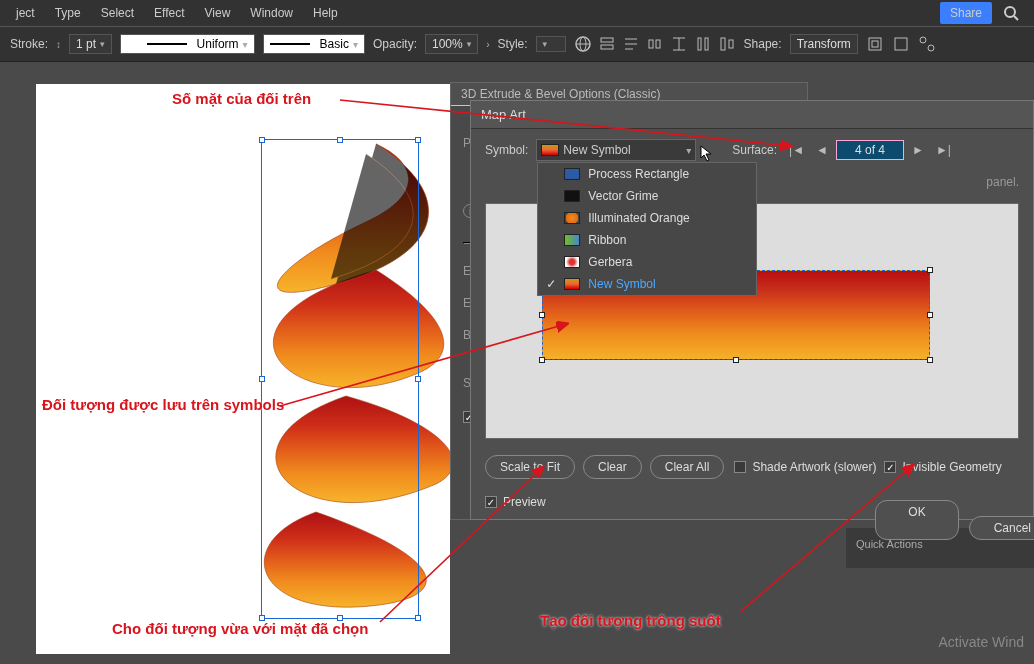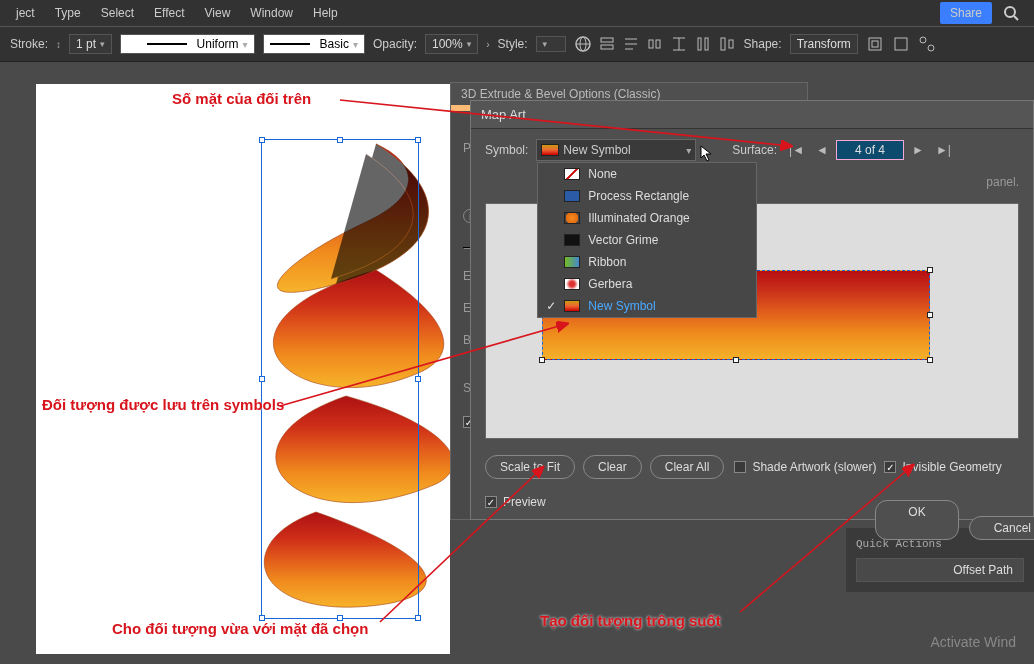--- a/index.html
+++ b/index.html
@@ -102,21 +102,21 @@
       position:absolute; color:#d8141c; font-weight:bold; font-size:15px;
       text-shadow:0 0 3px #fff;
       pointer-events:none;
     }
     .dialog-3d {
       position:absolute; left:450px; top:82px; width:358px; height:438px;
       background:#494949; border:1px solid #666;
       z-index:5;
     }
     .dialog-3d .titlebar {
-      padding:4px 10px; color:#bbb; background:#4f4f4f; border-bottom:6px solid #fdba74;
+      padding:4px 10px; color:#bbb; background:#4f4f4f; border-bottom:1px solid #fdba74;
       font-size:12px;
     }
     .dialog-mapart {
       position:absolute; left:470px; top:100px; width:564px; height:420px;
       background:#4f4f4f; border:1px solid #777;
       z-index:10;
       display:flex; flex-direction:column;
     }
     .dialog-mapart .titlebar {
       padding:6px 10px; color:#ddd; background:#555; border-bottom:1px solid #333;
@@ -179,28 +179,28 @@
     .sw-trim { background:#fff; position:relative;}
     .sw-trim::after{content:"";position:absolute;inset:2px;border:1px dashed #000;}
     .sw-ribbon { background:linear-gradient(to right,#7b2,#48c);}
     .sw-gerbera { background: radial-gradient(circle,#d33 30%,#fff 70%);}
     .sw-new { background:linear-gradient(to bottom,#c91 0%,#e63 50%,#c00 100%);}
     .checkmark { color:#ddd; width:10px; display:inline-block; text-align:center;}
     .quick-actions {
       position:absolute; right:0; top:528px; width:188px;
       background:#3a3a3a; padding:10px;
     }
-    .qa-header { color:#aaa; font-size:11px; margin-bottom:8px;font-family:Liberation Mono, monospace;}
+    .qa-header { color:#aaa; font-size:11px; margin-bottom:8px;}
     .qa-btn { display:flex; justify-content:flex-end; padding:4px 10px; background:#494949; border:1px solid #555; color:#ddd; cursor:pointer;}
     .arrow-red {
       position:absolute; stroke:#d8141c; fill:none; stroke-width:1.6;
       z-index:60; pointer-events:none;
     }
     .activate-win {
-      position:absolute; right:18px; bottom:14px; color:#888; font-size:14px;
+      position:absolute; right:10px; bottom:14px; color:#888; font-size:14px;
     }
     .caret::after { content:" ▾"; color:#aaa; font-size:9px;}
     .chevron { font-size:10px; color:#aaa;}
   </style>
 </head>
 <body>
 
 <div class="menubar">
   <span>ject</span>
   <span>Type</span>
@@ -358,37 +358,32 @@
     <div class="row">
       <span>Symbol:</span>
       <div class="symbol-combo">
         <span class="grad-swatch"></span>
         <span>New Symbol</span>
         <span class="chevron" style="margin-left:auto;">▾</span>
 
         <div class="dropdown-list">
           <div class="option">
               <span class="checkmark"></span>
-              <span class="sw sw-none"></span>
-              <span>None</span>
+              <span class="sw sw-proc"></span>
+              <span>Process Rectangle</span>
             </div>
           <div class="option">
               <span class="checkmark"></span>
-              <span class="sw sw-proc"></span>
-              <span>Process Rectangle</span>
+              <span class="sw sw-grime"></span>
+              <span>Vector Grime</span>
             </div>
           <div class="option">
               <span class="checkmark"></span>
               <span class="sw sw-ill"></span>
               <span>Illuminated Orange</span>
-            </div>
-          <div class="option">
-              <span class="checkmark"></span>
-              <span class="sw sw-grime"></span>
-              <span>Vector Grime</span>
             </div>
           <div class="option">
               <span class="checkmark"></span>
               <span class="sw sw-ribbon"></span>
               <span>Ribbon</span>
             </div>
           <div class="option">
               <span class="checkmark"></span>
               <span class="sw sw-gerbera"></span>
               <span>Gerbera</span>
@@ -447,21 +442,20 @@
     </div>
   </div>
 </div>
 <div class="footer-row" style="position:absolute; left:454px; top:490px; width:616px; z-index:10;">
   <span class="btn-pill" style="padding:4px 32px;">OK</span>
   <span class="btn-pill" style="padding:4px 24px;margin-top:16px;">Cancel</span>
 </div>
 
 <div class="quick-actions">
   <div class="qa-header">Quick Actions</div>
-  <div class="qa-btn">Offset Path</div>
 </div>
 
 <div class="annotation" style="left:172px; top:90px;">Số mặt của đối trên</div>
 <div class="annotation" style="left:42px; top:396px;">Đối tượng được lưu trên symbols</div>
 <div class="annotation" style="left:112px; top:620px;">Cho đối tượng vừa với mặt đã chọn</div>
 <div class="annotation" style="left:540px; top:612px;">Tạo đối tượng trông suốt</div>
 
 <svg class="arrow-red" style="left:0;top:0;width:1034px;height:664px;overflow:visible;">
   <defs>
     <marker id="arr" markerWidth="8" markerHeight="8" refX="6" refY="3" orient="auto">

